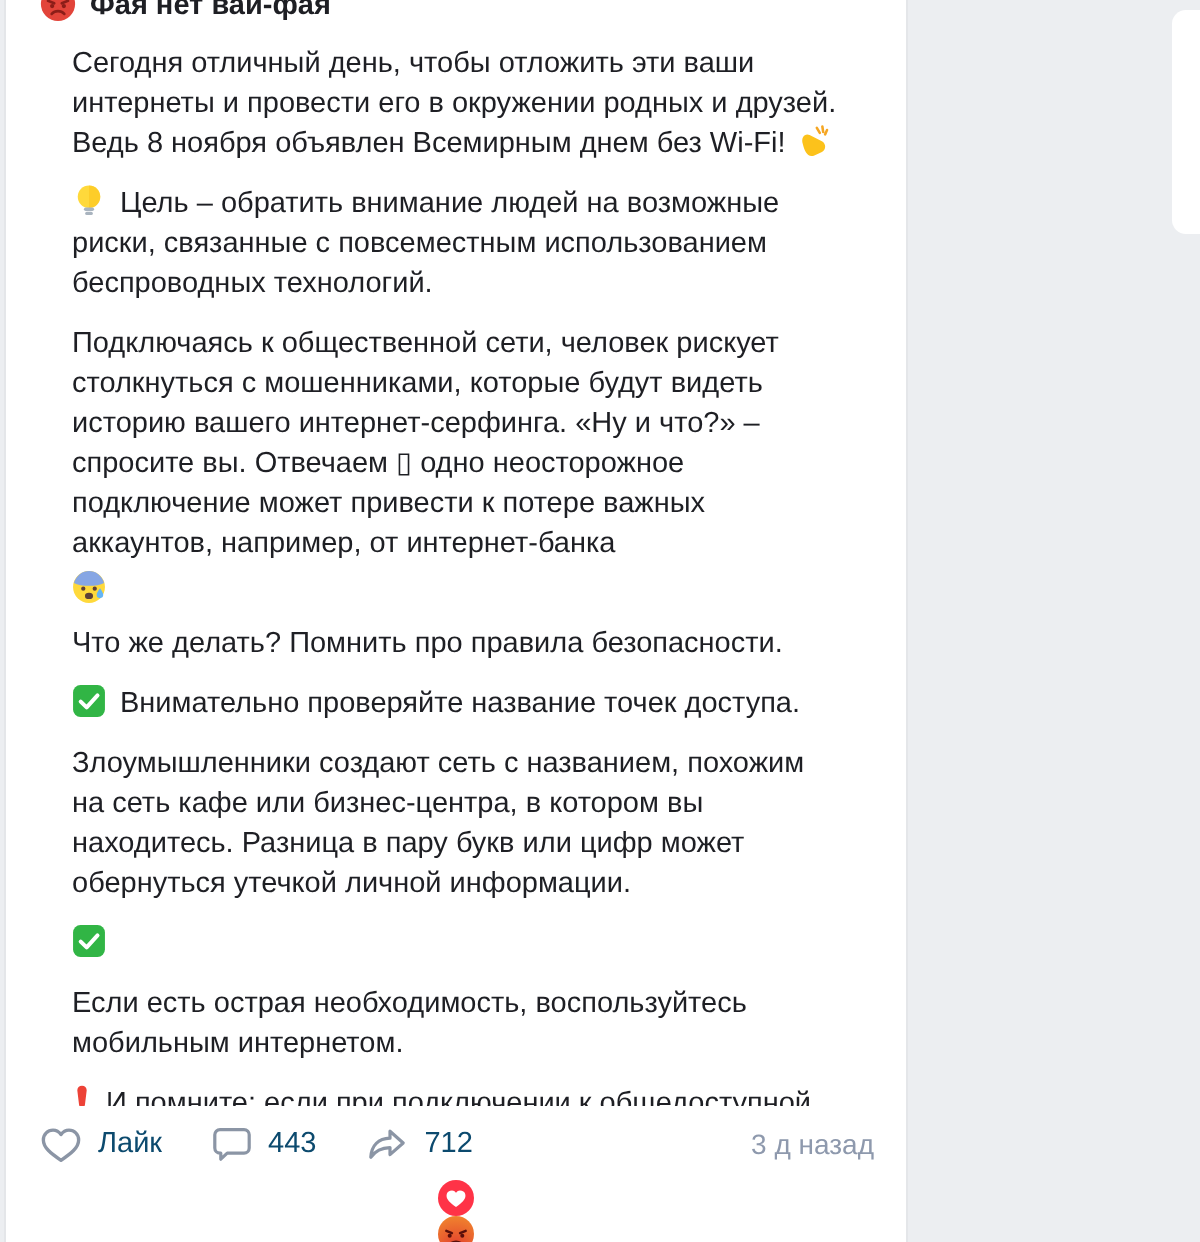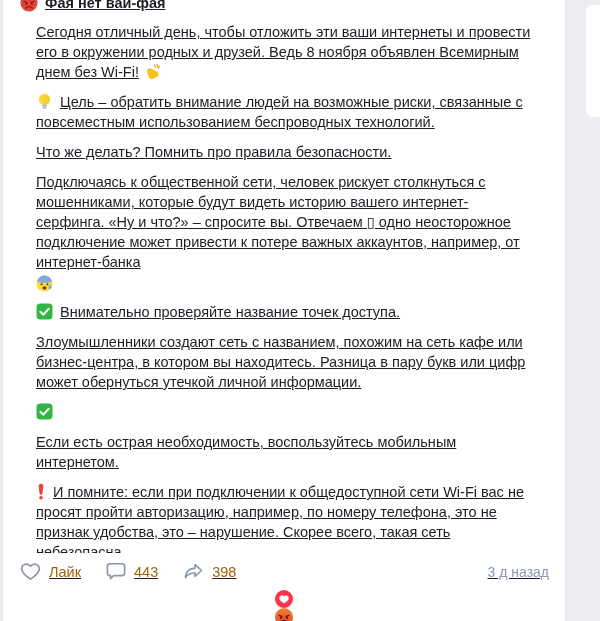--- a/index.html
+++ b/index.html
@@ -3,41 +3,41 @@
 <meta charset="utf-8">
 <style>
   * { margin:0; padding:0; box-sizing:border-box; }
   html,body { width:600px; height:621px; }
   body {
     position:relative; background:#eceef1; overflow:hidden;
     font-family:"Liberation Sans","DejaVu Sans",sans-serif;
     color:#1e1f24; font-size:14.5px; line-height:20px;
   }
   .card {
-    position:absolute; left:3px; top:0; width:562px; height:621px;
-    background:#ffffff; box-shadow:0 0 0 1px rgba(0,0,0,0.03);text-decoration:underline;
+    position:absolute; left:3px; top:0; width:450px; height:621px;
+    background:#ffffff; box-shadow:0 0 0 1px rgba(0,0,0,0.03);
   }
   .post-text { height:553px; overflow:hidden; padding:0 18px 0 17px; }
   .title { font-weight:700; font-size:14.5px; line-height:20px; margin:-7px 0 9px; white-space:nowrap; }
   .para { margin:0 16px 10px; }
   .emj { display:inline-block; width:17px; height:17px; vertical-align:-3px; }
   .emj svg { width:100%; height:100%; display:block; }
   .emj.lead { margin-right:7px; }
   .emj.trail { margin-left:5px; }
   .emj.block { display:block; margin-top:3px; }
   .emj.narrow { width:10px; }
   .title .emj { width:18px; height:18px; margin-right:7px; vertical-align:-4px; }
 
   .action-bar {
     height:37px; display:flex; align-items:center;
     padding:0 16px 0 17px; gap:25px;
   }
   .action {
-    display:inline-flex; align-items:center; gap:8px;
-    color:#a16207; font-weight:500; font-size:14.5px; cursor:pointer;
+    display:inline-flex; align-items:flex-end; gap:8px;
+    color:#0c4a6e; font-weight:500; font-size:14.5px; cursor:pointer;
   }
   .action svg { display:block; }
   .timestamp { margin-left:auto; color:#8e99ad; font-size:14px; font-weight:400; }
 
   .reactions { height:31px; display:flex; align-items:center; padding:0 17px;flex-direction:column; }
   .rx { width:18px; height:18px; margin-right:1px; }
   .rx svg { width:100%; height:100%; display:block; }
   .rx-count { margin-left:8px; color:#99a2ad; font-size:14.5px; font-weight:500; }
 
   .scroll-thumb {
@@ -67,32 +67,32 @@
           </svg></span></p>
 
     <p class="para"><span class="emj lead"><svg viewBox="0 0 16 16">
             <circle cx="8" cy="6" r="5.3" fill="#ffd93b"></circle>
             <path d="M8 0.7 a5.3 5.3 0 0 1 0 10.6" fill="#fcc21b" opacity="0.55"></path>
             <rect x="5.6" y="11" width="4.8" height="1.7" rx="0.85" fill="#a9b4bf"></rect>
             <rect x="6.2" y="13.1" width="3.6" height="1.5" rx="0.75" fill="#a9b4bf"></rect>
           </svg></span><span>Цель – обратить внимание людей на возможные риски, связанные с повсеместным использованием беспроводных технологий.</span></p>
 
 
-    <p class="para"><span>Что же делать? Помнить про правила безопасности.</span></p>
-
     <p class="para"><span>Подключаясь к общественной сети, человек рискует столкнуться с мошенниками, которые будут видеть историю вашего интернет-серфинга. «Ну и что?» – спросите вы. Отвечаем ▯ одно неосторожное подключение может привести к потере важных аккаунтов, например, от интернет-банка</span><span class="emj block">
           <svg viewBox="0 0 16 16">
             <circle cx="8" cy="8" r="7.5" fill="#ffd93b"></circle>
             <path d="M0.9 6.1 C2 2.7 4.7 0.5 8 0.5 C11.3 0.5 14 2.7 15.1 6.1 C12 7.9 4 7.9 0.9 6.1Z" fill="#86a6e4"></path>
             <circle cx="5.3" cy="8.8" r="1" fill="#5d4037"></circle>
             <circle cx="10.7" cy="8.8" r="1" fill="#5d4037"></circle>
             <ellipse cx="8" cy="12.2" rx="1.9" ry="1.5" fill="#5d4037"></ellipse>
             <path d="M13.2 8.6 C14.2 10 14.7 10.9 14.7 11.7 A1.55 1.55 0 0 1 11.6 11.7 C11.6 10.9 12.2 10 13.2 8.6Z" fill="#64b5f6"></path>
           </svg>
         </span></p>
+
+    <p class="para"><span>Что же делать? Помнить про правила безопасности.</span></p>
 
     <p class="para"><span class="emj lead"><svg viewBox="0 0 16 16">
             <rect x="0.5" y="0.5" width="15" height="15" rx="3.5" fill="#31b545"></rect>
             <path d="M4.1 8.3 L6.9 11 L12 5.4" stroke="#fff" stroke-width="1.9" fill="none" stroke-linecap="round" stroke-linejoin="round"></path>
           </svg></span><span>Внимательно проверяйте название точек доступа.</span></p>
 
     <p class="para"><span>Злоумышленники создают сеть с названием, похожим на сеть кафе или бизнес-центра, в котором вы находитесь. Разница в пару букв или цифр может обернуться утечкой личной информации.</span></p>
 
     <p class="para"><span class="emj lead"><svg viewBox="0 0 16 16">
             <rect x="0.5" y="0.5" width="15" height="15" rx="3.5" fill="#31b545"></rect>
@@ -124,21 +124,21 @@
           </svg>
         </span>
       <span>443</span>
     </span>
     <span class="action">
       <span>
           <svg width="21" height="19" viewBox="0 0 21 19">
             <path d="M12 2.6 L18.6 8.5 L12 14.3 V10.8 C7.4 10.9 4.6 12.5 2.4 15.6 C2.8 9.8 6.2 6.3 12 6.1 Z" fill="none" stroke="#8b95a5" stroke-width="1.6" stroke-linejoin="round"></path>
           </svg>
         </span>
-      <span>398</span>
+      <span>712</span>
     </span>
     <span class="timestamp">3 д назад</span>
   </div>
 
   <div class="reactions">
     <span class="rx">
         <svg viewBox="0 0 16 16">
           <circle cx="8" cy="8" r="8" fill="#ff3347"></circle>
           <path d="M8 12 C5.3 10.1 3.8 8.7 3.8 7 A2.3 2.3 0 0 1 8 5.7 A2.3 2.3 0 0 1 12.2 7 C12.2 8.7 10.7 10.1 8 12Z" fill="#ffffff"></path>
         </svg>

